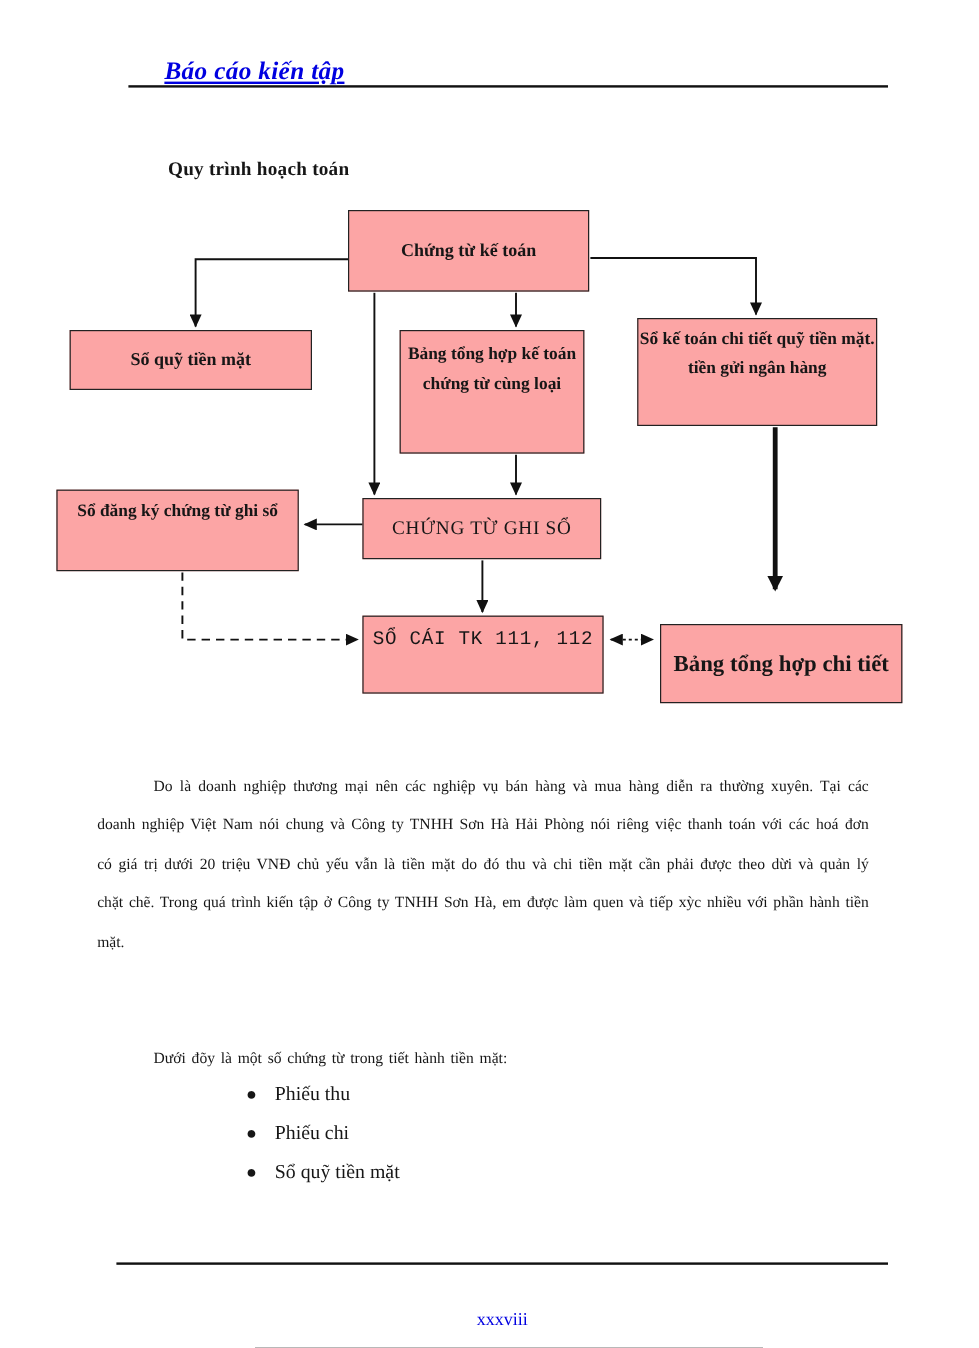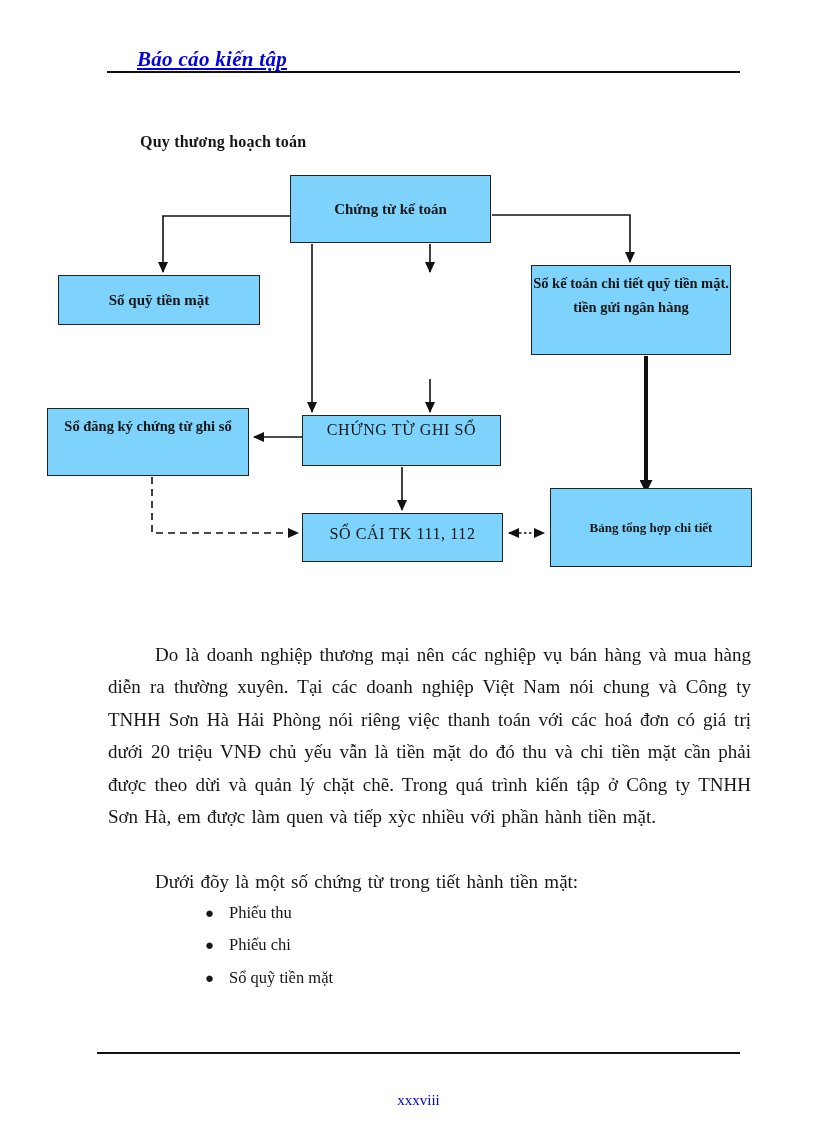--- a/index.html
+++ b/index.html
@@ -26,41 +26,41 @@
   }
   
   .section-title{
     position:absolute;left:140px;top:133px;
     font-size:16px;font-weight:bold;letter-spacing:.2px;
   }
   
   .fc-svg{position:absolute;left:0;top:0;z-index:1;pointer-events:none;}
   .fc-box{
     position:absolute;z-index:2;
-    background:#7dd3fc;
+    background:#fca5a5;
     border:1.6px solid #222;
     box-sizing:border-box;
     font-weight:bold;font-size:14.5px;line-height:23px;
     text-align:center;
   }
   .fc-center{display:flex;align-items:center;justify-content:center;}
   .fc-top{padding-top:7px;}
   .fc-caps{font-weight:normal;font-size:16px;letter-spacing:.6px;}
   .b-chungtuketoan {left:290px;top:175px;width:201px;height:68px;font-size:15px;}
   .b-soquy         {left:58px; top:275px;width:202px;height:50px;font-size:15px;}
   .b-bangtonghop   {left:333px;top:275px;width:154px;height:103px;line-height:24.5px;}
   .b-soketoan      {left:531px;top:265px;width:200px;height:90px;line-height:24px;padding-top:5px;}
   .b-sodangky      {left:47px; top:408px;width:202px;height:68px;padding-top:6px;}
-  .b-chungtughiso  {left:302px;top:415px;width:199px;height:51px;padding-top:2px;}
-  .b-socai         {left:302px;top:513px;width:201px;height:49px;padding-top:8px;}
-  .b-bangchitiet   {left:550px;top:488px;width:202px;height:79px;font-size:13px;}
+  .b-chungtughiso  {left:302px;top:415px;width:199px;height:51px;padding-top:13px;}
+  .b-socai         {left:302px;top:513px;width:201px;height:65px;padding-top:8px;font-family:Liberation Mono, monospace;}
+  .b-bangchitiet   {left:550px;top:520px;width:202px;height:66px;font-size:19px;}
   
   .body-para{
-    position:absolute;left:108px;width:643px;
-    font-size:19px;line-height:32.4px;
+    position:absolute;left:81px;width:643px;
+    font-size:13px;line-height:32.4px;
     text-align:justify;text-indent:47px;
     word-spacing:1.5px;
   }
   .para-1{top:639px;}
   .para-2{top:866px;text-align:left;}
   .bullet-list{position:absolute;left:97px;top:897px;width:643px;}
   .bullet-item{
     display:flex;align-items:baseline;
     margin-left:108px;height:32.4px;
     font-size:16.5px;
@@ -78,21 +78,21 @@
   }
 </style>
 </head>
 <body>
 
 <div class="page">
 
   <div class="doc-header-title">Báo cáo kiến tập</div>
   <div class="doc-header-rule"></div>
 
-  <div class="section-title">Quy thương hoạch toán</div>
+  <div class="section-title">Quy trình hoạch toán</div>
 
   <svg class="fc-svg" width="816" height="600" viewBox="0 0 816 600">
     <defs>
       <marker id="arr" markerUnits="userSpaceOnUse" markerWidth="12" markerHeight="10" refX="10" refY="5" orient="auto-start-reverse">
         <path d="M0,0 L11,5 L0,10 z" fill="#111"></path>
       </marker>
       <marker id="arrBig" markerUnits="userSpaceOnUse" markerWidth="14" markerHeight="13" refX="11" refY="6.5" orient="auto">
         <path d="M0,0 L13,6.5 L0,13 z" fill="#111"></path>
       </marker>
     </defs>
@@ -108,20 +108,23 @@
       <path d="M646,356 V491" stroke-width="4" marker-end="url(#arrBig)"></path>
       <path d="M509,533 H544" stroke-dasharray="2.5 2.5" marker-start="url(#arr)" marker-end="url(#arr)"></path>
     </g>
   </svg>
 
   <div class="fc-box fc-center b-chungtuketoan">
     <span>Chứng từ kế toán</span>
   </div>
   <div class="fc-box fc-center b-soquy">
     <span>Sổ quỹ tiền mặt</span>
+  </div>
+  <div class="fc-box fc-top b-bangtonghop">
+    <span>Bảng tổng hợp kế toán chứng từ cùng loại</span>
   </div>
   <div class="fc-box b-sodangky">
     <span>Sổ đăng ký chứng từ ghi sổ</span>
   </div>
   <div class="fc-box b-soketoan">
     <span>Sổ kế toán chi tiết quỹ tiền mặt. tiền gửi ngân hàng</span>
   </div>
   <div class="fc-box fc-caps b-chungtughiso">
     <span>CHỨNG TỪ GHI SỔ</span>
   </div>

